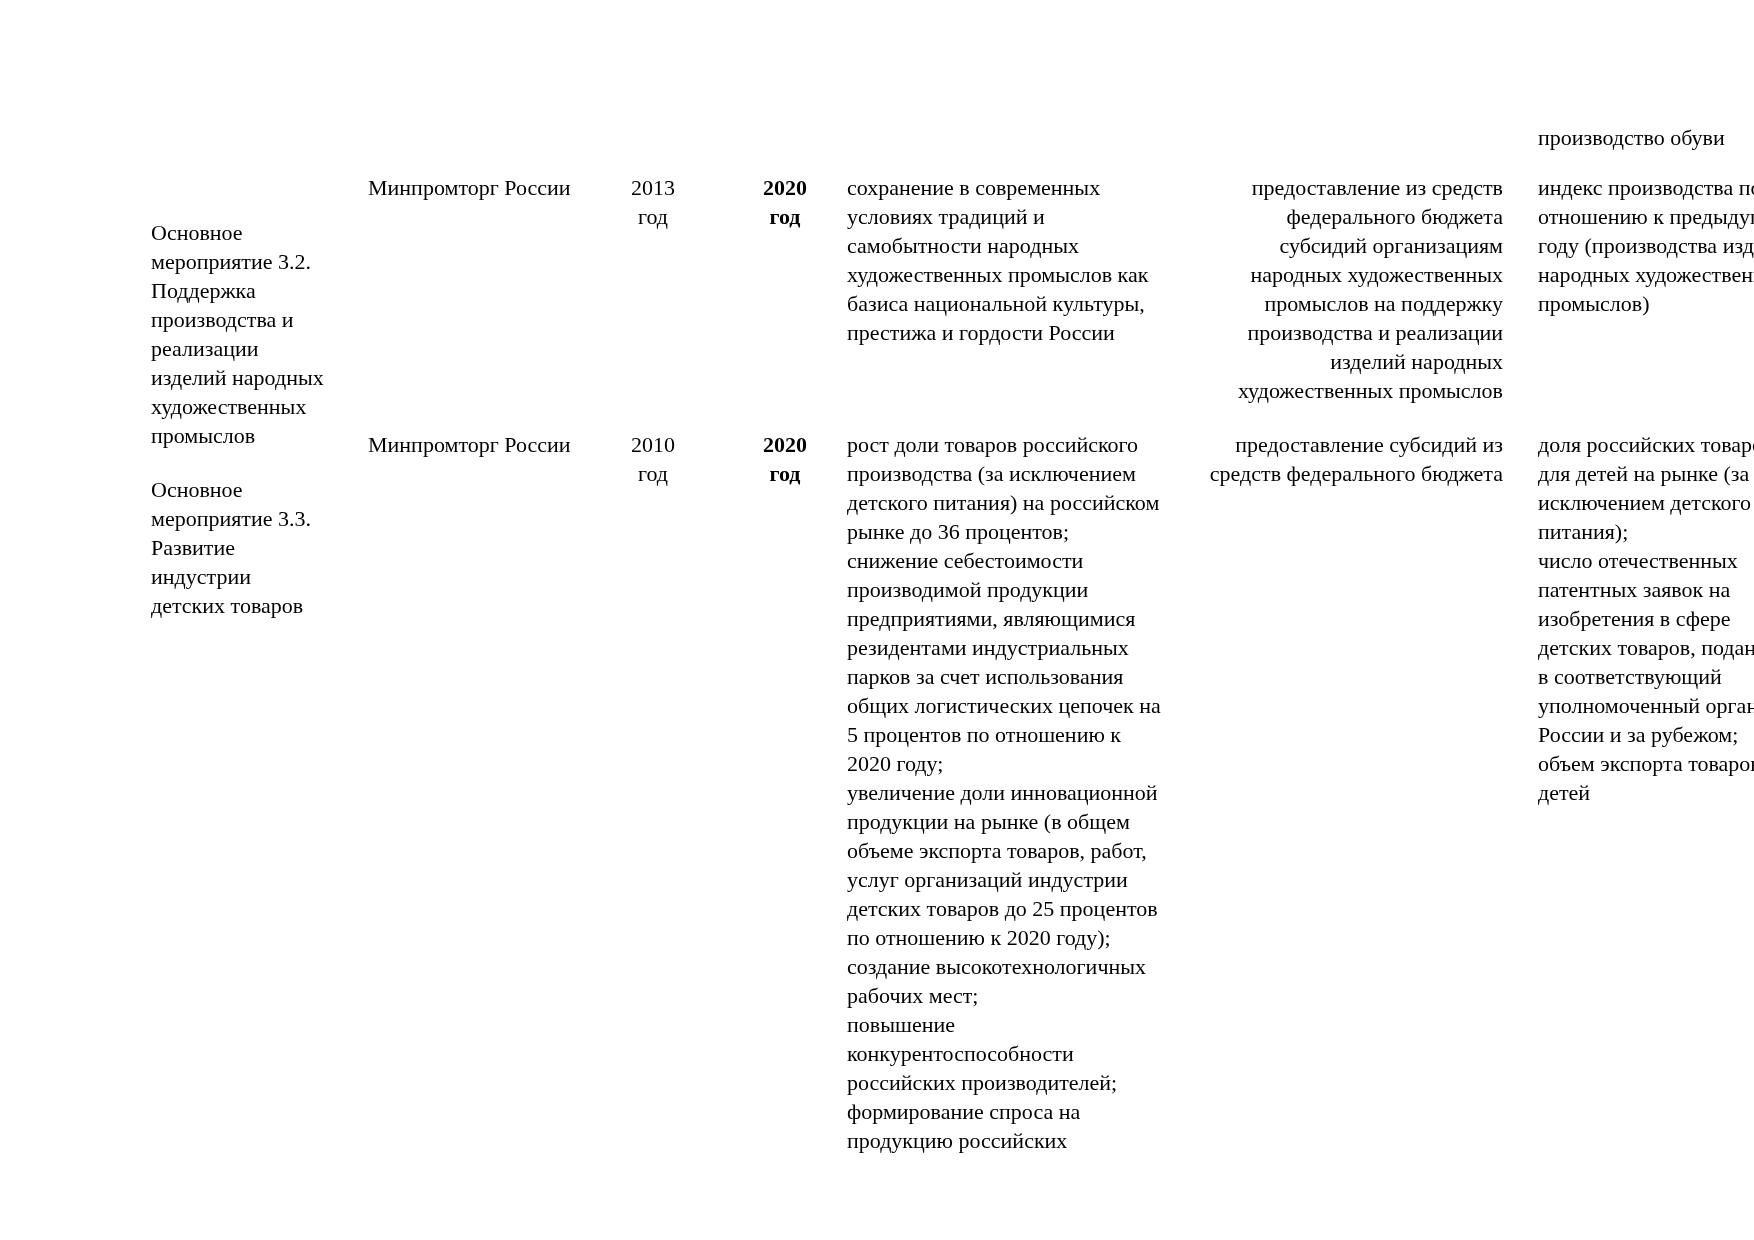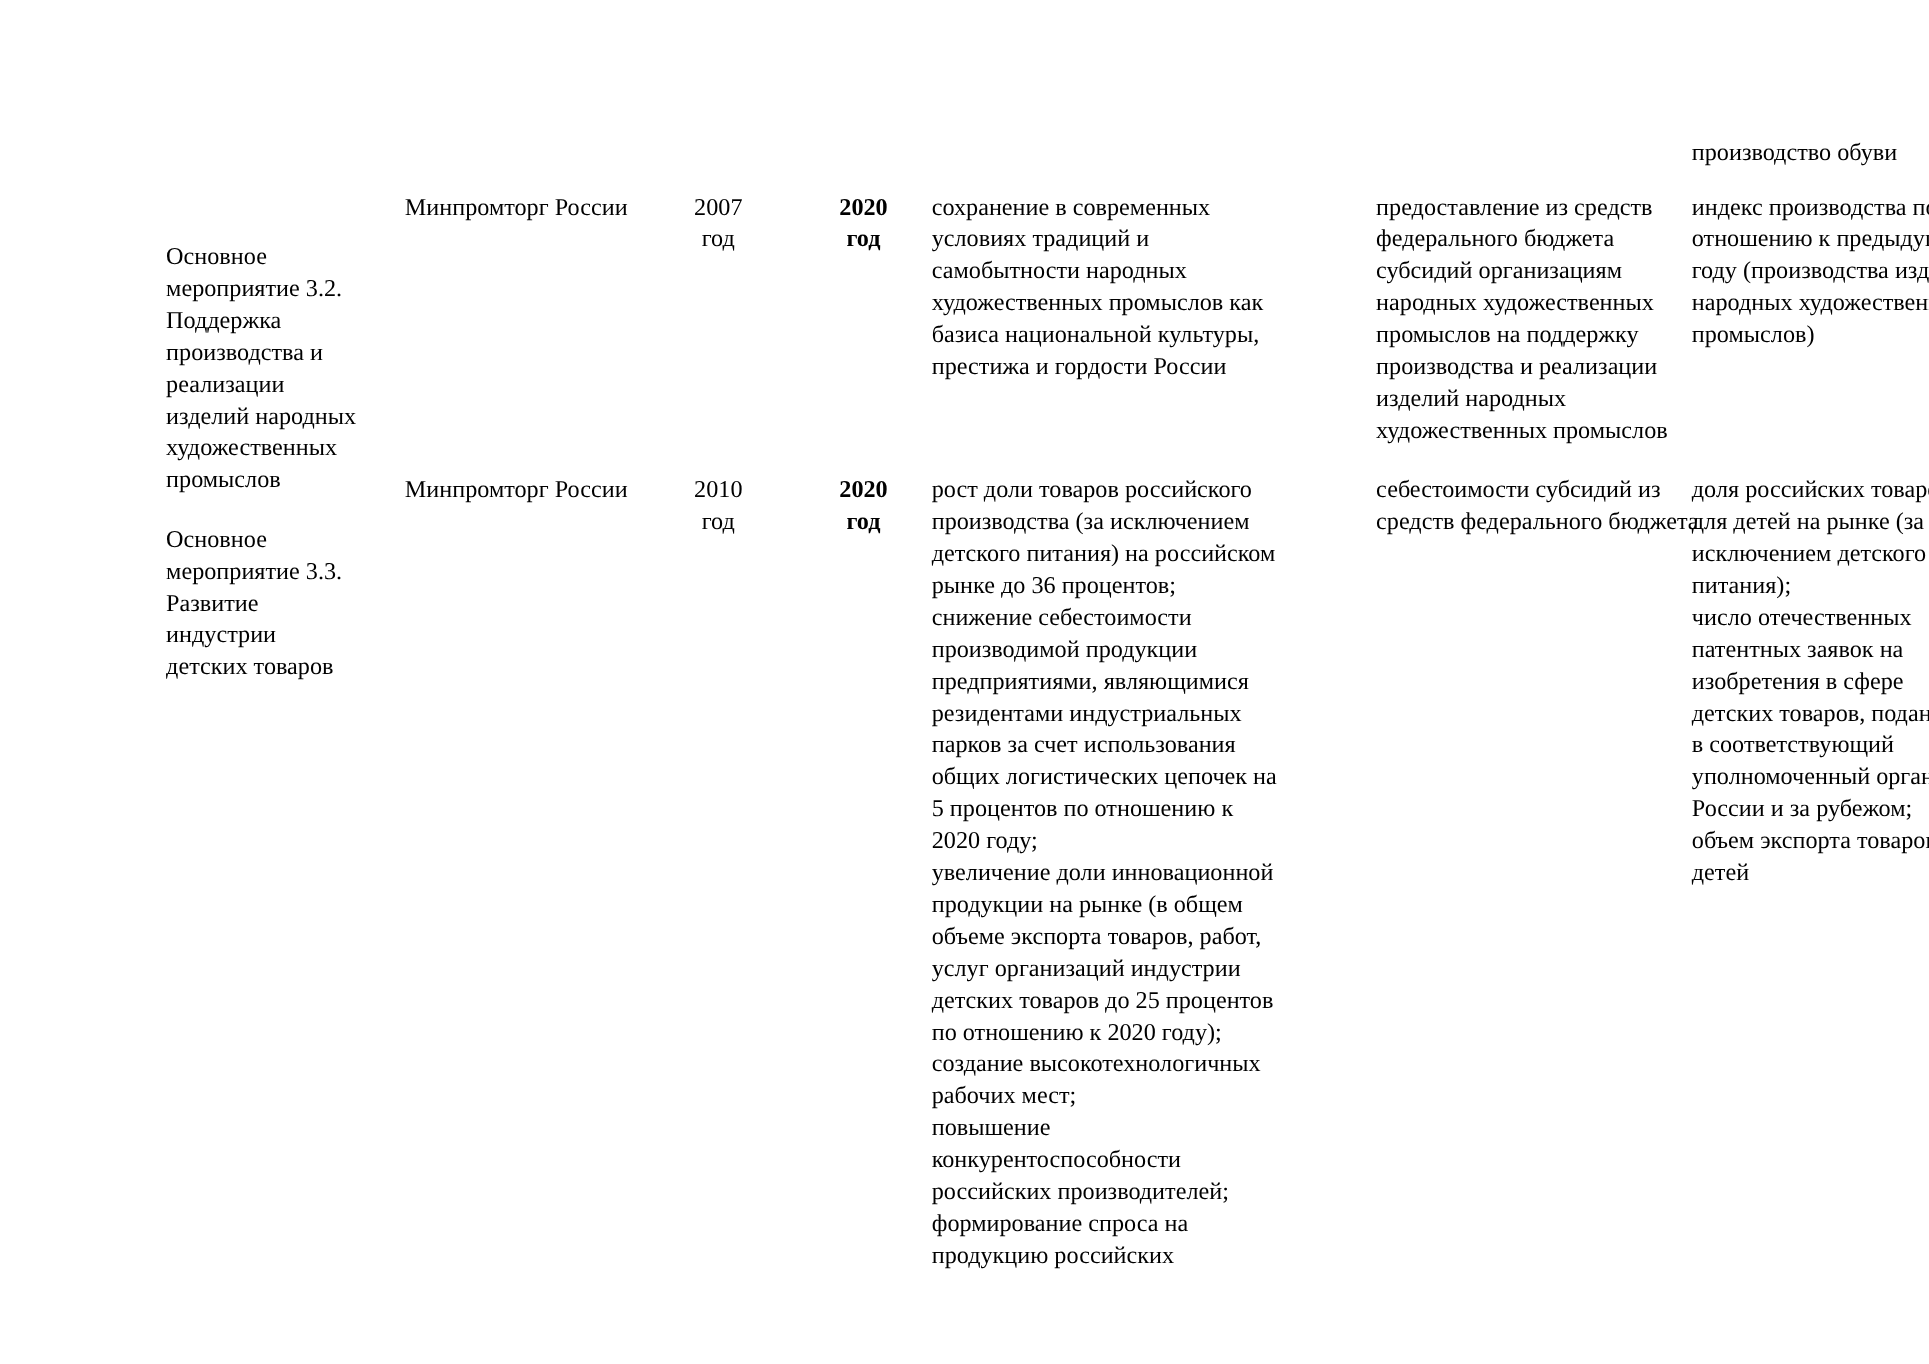--- a/index.html
+++ b/index.html
@@ -27,21 +27,21 @@
   }
   .center {
     text-align: center;
   }
   
   .col-name      { left: 151px;  width: 205px; margin-top: 45px; }
   .col-executor  { left: 368px;  width: 240px; }
   .col-start     { left: 608px;  width: 90px;  }
   .col-end       { left: 740px;  width: 90px; font-weight: bold;  }
   .col-result    { left: 805px;  width: 380px; margin-left: 42px; }
-  .col-impl      { left: 1251px; width: 320px; }
+  .col-impl      { left: 1183px; width: 320px; text-align: right; }
   .col-indicator { left: 1538px; width: 330px; } 
   
   .row-prev { top: 123px; }
   .row-1    { top: 173px; }
   .row-2    { top: 430px; }
 </style>
 </head>
 <body>
 
 <div class="page">
@@ -51,21 +51,21 @@
   <div>
     <div class="cell col-name row-1">Основное
 мероприятие 3.2.
 Поддержка
 производства и
 реализации
 изделий народных
 художественных
 промыслов</div>
     <div class="cell col-executor row-1">Минпромторг России</div>
-    <div class="cell col-start row-1 center">2007
+    <div class="cell col-start row-1 center">2013
 год</div>
     <div class="cell col-end row-1 center">2020
 год</div>
     <div class="cell col-result row-1">сохранение в современных
 условиях традиций и
 самобытности народных
 художественных промыслов как
 базиса национальной культуры,
 престижа и гордости России</div>
     <div class="cell col-impl row-1">предоставление из средств
@@ -112,21 +112,21 @@
 услуг организаций индустрии
 детских товаров до 25 процентов
 по отношению к 2020 году);
 создание высокотехнологичных
 рабочих мест;
 повышение
 конкурентоспособности
 российских производителей;
 формирование спроса на
 продукцию российских</div>
-    <div class="cell col-impl row-2">себестоимости субсидий из
+    <div class="cell col-impl row-2">предоставление субсидий из
 средств федерального бюджета</div>
     <div class="cell col-indicator row-2">доля российских товаров
 для детей на рынке (за
 исключением детского
 питания);
 число отечественных
 патентных заявок на
 изобретения в сфере
 детских товаров, поданных
 в соответствующий

